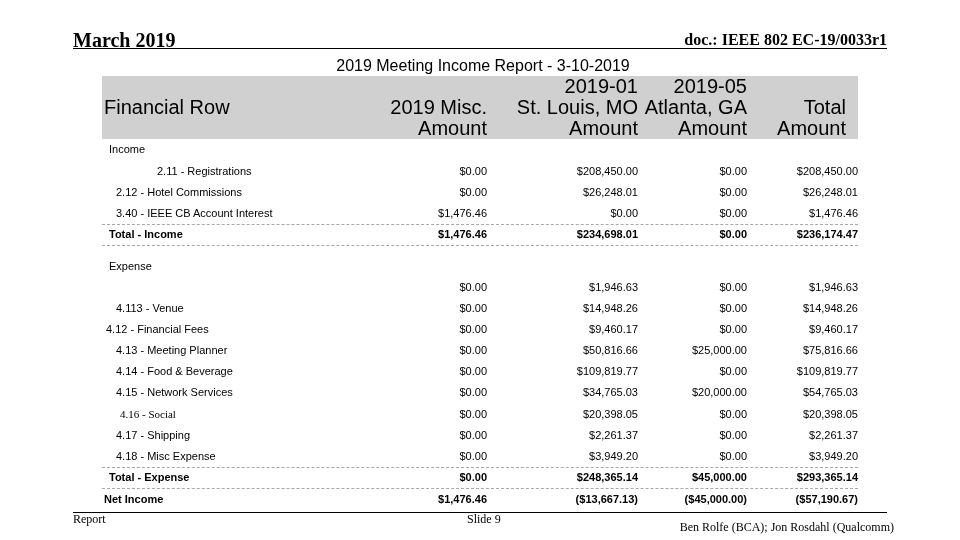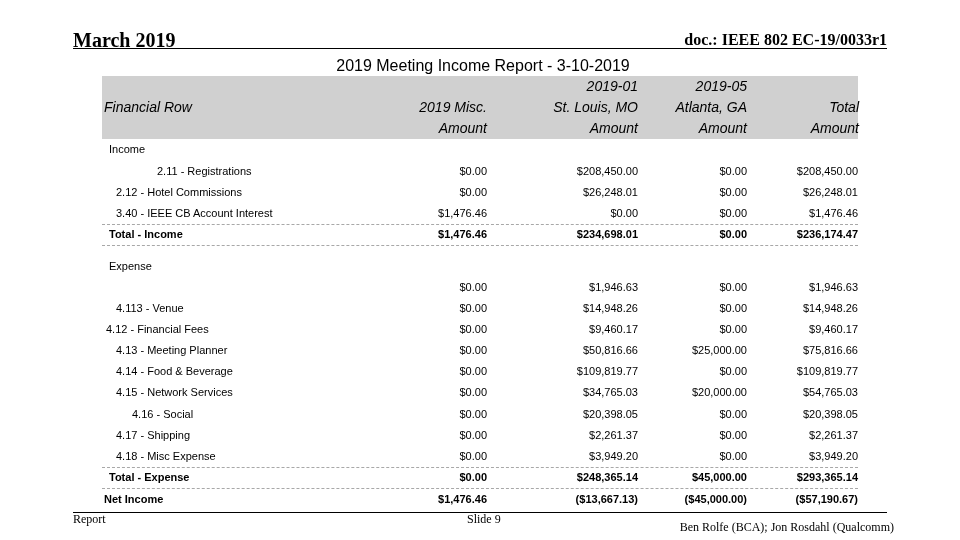--- a/index.html
+++ b/index.html
@@ -8,21 +8,21 @@
   .sans { font-family: "Liberation Sans", "DejaVu Sans", sans-serif; }
 
   .hdr-left { position:absolute; left:73px; top:29px; font-size:20px; font-weight:bold; }
   .hdr-right { position:absolute; right:73px; top:31px; font-size:16px; font-weight:bold; }
   .hdr-rule { position:absolute; left:73px; top:48px; width:814px; height:1px; background:#000; }
 
   .report-title { position:absolute; left:0; width:960px; top:57px; text-align:center; font-size:16px; }
   .report-title span { position:relative; left:3px; }
 
   .band { position:absolute; left:102px; top:76px; width:756px; height:63px; background:#d0d0d0; }
-  .hcell { position:absolute; text-align:right; line-height:21px; font-size:14px;font-style:italic; }
+  .hcell { position:absolute; text-align:right; line-height:21px; font-size:20px; }
   .hcell div { white-space:nowrap; }
 
   .row { position:absolute; left:102px; width:756px; height:21px; font-size:11px; line-height:21px; }
   .row .lbl { position:absolute; left:0; white-space:nowrap; }
   .row .v { position:absolute; text-align:right; white-space:nowrap; }
   .row.bold { font-weight:bold; }
   .dotline { position:absolute; left:102px; width:756px; height:0; border-top:1px dashed #a8a8a8; }
 
   .v1 { right:371px; } 
   .v2 { right:220px; } 
@@ -55,21 +55,21 @@
 <div class="hcell sans" style="right:322px; top:76px;">
   <div>2019-01</div>
   <div>St. Louis, MO</div>
   <div>Amount</div>
 </div>
 <div class="hcell sans" style="right:213px; top:76px;">
   <div>2019-05</div>
   <div>Atlanta, GA</div>
   <div>Amount</div>
 </div>
-<div class="hcell sans" style="right:101px; top:97px;">
+<div class="hcell sans" style="right:114px; top:97px;">
   <div>Total</div>
   <div>Amount</div>
 </div>
 
 <div id="rows">
     <div class="row sans" style="top: 139px;">
       <span class="lbl" style="left: 7px;">Income</span>
       <span class="v v1"></span>
       <span class="v v2"></span>
       <span class="v v3"></span>
@@ -147,21 +147,21 @@
       <span class="v v4">$109,819.77</span>
     </div>
     <div class="row sans" style="top: 382px;">
       <span class="lbl" style="left: 14px;">4.15 - Network Services</span>
       <span class="v v1">$0.00</span>
       <span class="v v2">$34,765.03</span>
       <span class="v v3">$20,000.00</span>
       <span class="v v4">$54,765.03</span>
     </div>
     <div class="row sans" style="top: 404px;">
-      <span class="lbl" style="left: 30px;">4.16 - Social</span>
+      <span class="lbl" style="left: 18px; font-family: Liberation Serif, serif;">4.16 - Social</span>
       <span class="v v1">$0.00</span>
       <span class="v v2">$20,398.05</span>
       <span class="v v3">$0.00</span>
       <span class="v v4">$20,398.05</span>
     </div>
     <div class="row sans" style="top: 425px;">
       <span class="lbl" style="left: 14px;">4.17 - Shipping</span>
       <span class="v v1">$0.00</span>
       <span class="v v2">$2,261.37</span>
       <span class="v v3">$0.00</span>

